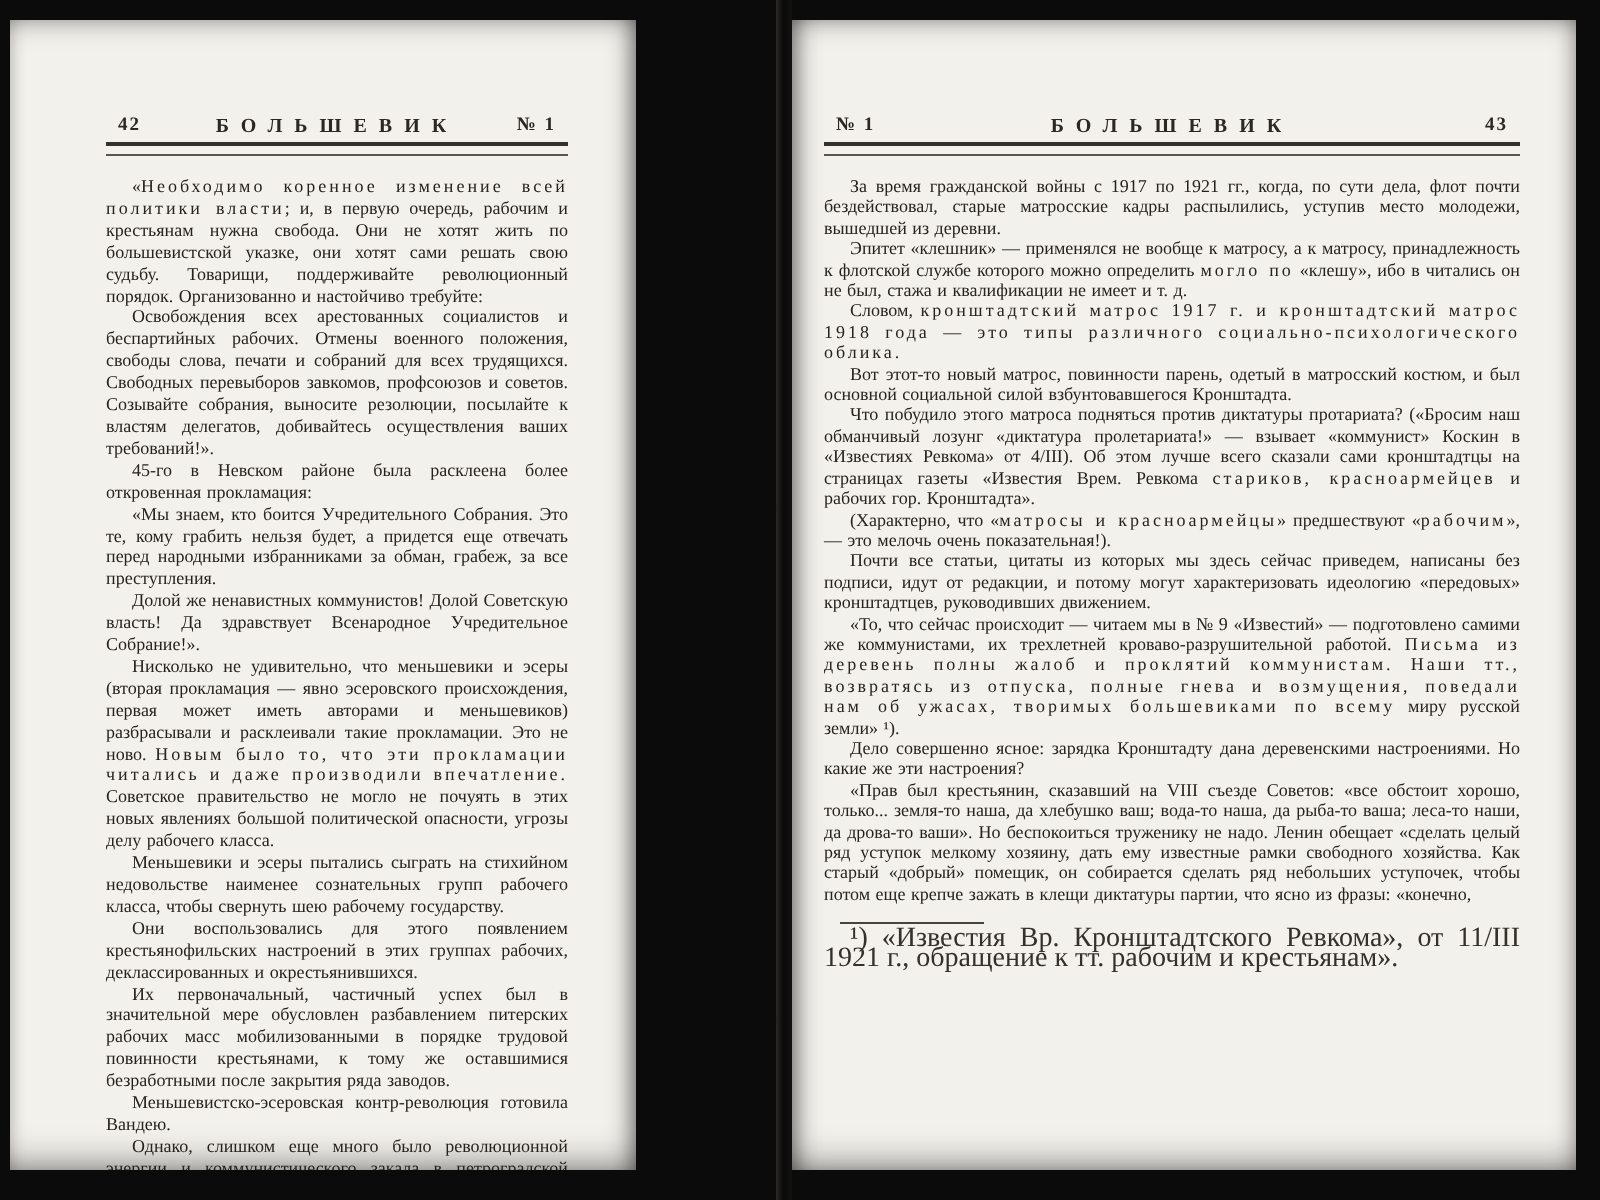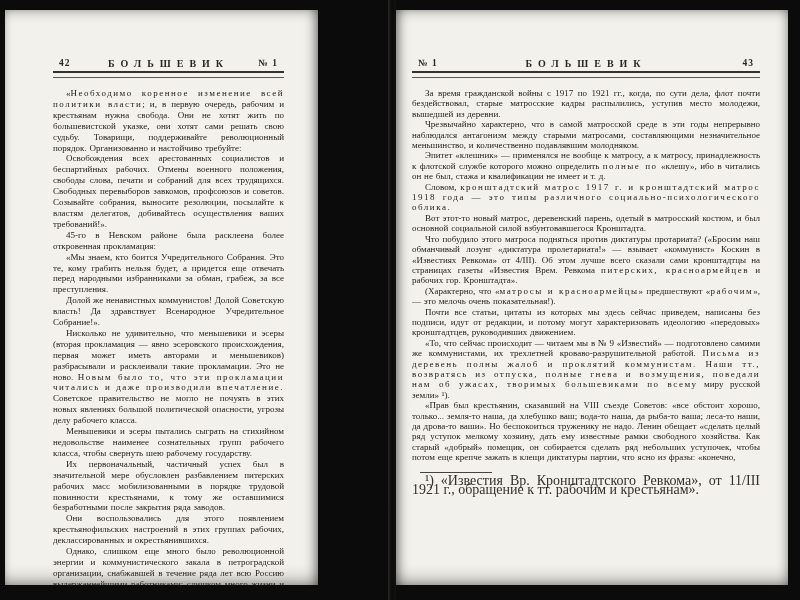--- a/index.html
+++ b/index.html
@@ -109,47 +109,48 @@
       </div>
       <div class="head-rule"></div>
       <div class="text-body">
           <p><span>«</span><span class="sp">Необходимо коренное изменение всей политики власти</span><span>; и, в первую очередь, рабочим и крестьянам нужна свобода. Они не хотят жить по большевистской указке, они хотят сами решать свою судьбу. Товарищи, поддерживайте революционный порядок. Организованно и настойчиво требуйте:</span></p>
           <p><span>Освобождения всех арестованных социалистов и беспартийных рабочих. Отмены военного положения, свободы слова, печати и собраний для всех трудящихся. Свободных перевыборов завкомов, профсоюзов и советов. Созывайте собрания, выносите резолюции, посылайте к властям делегатов, добивайтесь осуществления ваших требований!».</span></p>
           <p><span>45-го в Невском районе была расклеена более откровенная прокламация:</span></p>
           <p><span>«Мы знаем, кто боится Учредительного Собрания. Это те, кому грабить нельзя будет, а придется еще отвечать перед народными избранниками за обман, грабеж, за все преступления.</span></p>
           <p><span>Долой же ненавистных коммунистов! Долой Советскую власть! Да здравствует Всенародное Учредительное Собрание!».</span></p>
           <p><span>Нисколько не удивительно, что меньшевики и эсеры (вторая прокламация — явно эсеровского происхождения, первая может иметь авторами и меньшевиков) разбрасывали и расклеивали такие прокламации. Это не ново. </span><span class="sp">Новым было то, что эти прокламации читались и даже производили впечатление.</span><span> Советское правительство не могло не почуять в этих новых явлениях большой политической опасности, угрозы делу рабочего класса.</span></p>
           <p><span>Меньшевики и эсеры пытались сыграть на стихийном недовольстве наименее сознательных групп рабочего класса, чтобы свернуть шею рабочему государству.</span></p>
+          <p><span>Они воспользовались для этого появлением крестьянофильских настроений в этих группах рабочих, деклассированных и окрестьянившихся.</span></p>
           <p><span>Их первоначальный, частичный успех был в значительной мере обусловлен разбавлением питерских рабочих масс мобилизованными в порядке трудовой повинности крестьянами, к тому же оставшимися безработными после закрытия ряда заводов.</span></p>
-          <p><span>Они воспользовались для этого появлением крестьянофильских настроений в этих группах рабочих, деклассированных и окрестьянившихся.</span></p>
+          <p><span>Меньшевистско-эсеровская контр-революция готовила Вандею.</span></p>
           <p><span>Однако, слишком еще много было революционной энергии и коммунистического закала в петроградской организации, снабжавшей в течение ряда лет всю Россию выдержаннейшими работниками; слишком много жизни и организованности было в передовых слоях питерской рабочей массы, чтобы Вандея могла найти опорный пункт в самом Петрограде. Этим опорным пунктом явился Кронштадт, в котором тон задавали матросы.</span></p>
         </div>
     </div>
   </div>
 
   <div class="gutter"></div>
 
   <div class="page page-right">
     <div class="inner">
       <div class="running-head">
         <span class="rh-left">№ 1</span>
         <span class="rh-title">БОЛЬШЕВИК</span>
         <span class="rh-right">43</span>
       </div>
       <div class="head-rule"></div>
       <div class="text-body">
           <p><span>За время гражданской войны с 1917 по 1921 гг., когда, по сути дела, флот почти бездействовал, старые матросские кадры распылились, уступив место молодежи, вышедшей из деревни.</span></p>
-          <p><span>Чрезвычайно характерно, что в самой матросской среде в эти годы непрерывно наблюдался антагонизм между старыми матросами, составляющими незначительное меньшинство, и количественно подавлявшим молодняком.</span></p>
-          <p><span>Эпитет «клешник» — применялся не вообще к матросу, а к матросу, принадлежность к флотской службе которого можно определить </span><span class="sp">полные по</span><span> «клешу», ибо в читались он не был, стажа и квалификации не имеет и т. д.</span></p>
+          <p><span>Эпитет «клешник» — применялся не вообще к матросу, а к матросу, принадлежность к флотской службе которого можно определить </span><span class="sp">могло по</span><span> «клешу», ибо в читались он не был, стажа и квалификации не имеет и т. д.</span></p>
           <p><span>Словом, </span><span class="sp">кронштадтский матрос 1917 г. и кронштадтский матрос 1918 года — это типы различного социально-психологического облика.</span></p>
-          <p><span>Вот этот-то новый матрос, деревенский парень, одетый в матросский костюм, и был основной социальной силой взбунтовавшегося Кронштадта.</span></p>
-          <p><span>Что побудило этого матроса подняться против диктатуры протариата? («Бросим наш обманчивый лозунг «диктатура пролетариата!» — взывает «коммунист» Коскин в «Известиях Ревкома» от 4/III). Об этом лучше всего сказали сами кронштадтцы на страницах газеты «Известия Врем. Ревкома </span><span class="sp">питерских, красноармейцев</span><span> и рабочих гор. Кронштадта».</span></p>
+          <p><span>Вот этот-то новый матрос, повинности парень, одетый в матросский костюм, и был основной социальной силой взбунтовавшегося Кронштадта.</span></p>
+          <p><span>Что побудило этого матроса подняться против диктатуры протариата? («Бросим наш обманчивый лозунг «диктатура пролетариата!» — взывает «коммунист» Коскин в «Известиях Ревкома» от 4/III). Об этом лучше всего сказали сами кронштадтцы на страницах газеты «Известия Врем. Ревкома </span><span class="sp">стариков, красноармейцев</span><span> и рабочих гор. Кронштадта».</span></p>
           <p><span>(Характерно, что «</span><span class="sp">матросы и красноармейцы</span><span>» предшествуют «</span><span class="sp">рабочим</span><span>», — это мелочь очень показательная!).</span></p>
           <p><span>Почти все статьи, цитаты из которых мы здесь сейчас приведем, написаны без подписи, идут от редакции, и потому могут характеризовать идеологию «передовых» кронштадтцев, руководивших движением.</span></p>
           <p><span>«То, что сейчас происходит — читаем мы в № 9 «Известий» — подготовлено самими же коммунистами, их трехлетней кроваво-разрушительной работой. </span><span class="sp">Письма из деревень полны жалоб и проклятий коммунистам. Наши тт., возвратясь из отпуска, полные гнева и возмущения, поведали нам об ужасах, творимых большевиками по всему</span><span> миру русской земли» ¹).</span></p>
+          <p><span>Дело совершенно ясное: зарядка Кронштадту дана деревенскими настроениями. Но какие же эти настроения?</span></p>
           <p><span>«Прав был крестьянин, сказавший на VIII съезде Советов: «все обстоит хорошо, только... земля-то наша, да хлебушко ваш; вода-то наша, да рыба-то ваша; леса-то наши, да дрова-то ваши». Но беспокоиться труженику не надо. Ленин обещает «сделать целый ряд уступок мелкому хозяину, дать ему известные рамки свободного хозяйства. Как старый «добрый» помещик, он собирается сделать ряд небольших уступочек, чтобы потом еще крепче зажать в клещи диктатуры партии, что ясно из фразы: «конечно,</span></p>
         </div>
       <div class="footnote">
         <div class="fn-rule"></div>
         <p>¹) «Известия Вр. Кронштадтского Ревкома», от 11/III 1921 г., обращение к тт. рабочим и крестьянам».</p>
       </div>
     </div>
   </div>
 
 </div>

